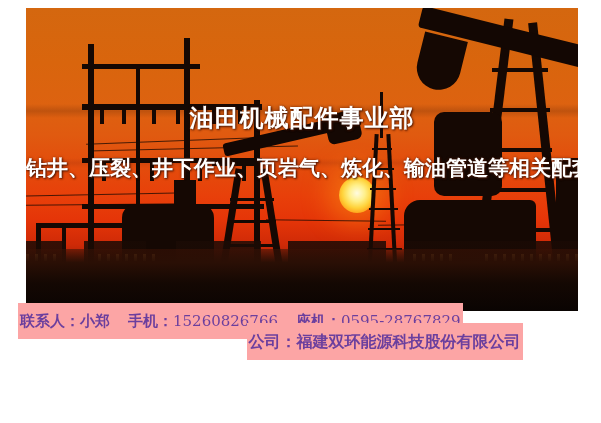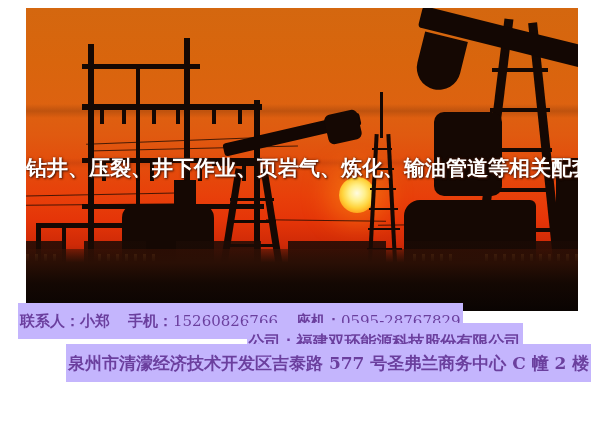--- a/index.html
+++ b/index.html
@@ -181,21 +181,21 @@
     top: 312px;
     width: 601px;
   }
   .cline {
     white-space: nowrap;
     font-family: "DejaVu Serif", "Liberation Serif", serif;
     color: #6b3f9e;
     line-height: 1.0;
   }
   .hl {
-    background: #c4b5fd;
+    background: #fca5a5;
     padding: 9px 2px;
   }
   .row1 { margin-left: 18px; margin-top: 2px; font-size: 15px; font-weight: 700; }
   .row2 { margin-left: 18px; margin-top: 4px; font-size: 15px; }
   .row3 { margin-left: 0;  margin-top: 5px; font-size: 16px; font-weight: 700; text-align: center; padding-left: 168px; }
   .row4 { margin-left: 0;  margin-top: 5px; font-size: 17px; font-weight: 700; text-align: left; padding-left: 66px; }
 
   .num { font-family: "DejaVu Serif", "Liberation Serif", serif; font-weight: 400; }
   .gap-s { display: inline-block; width: 10px; }
   .gap-m { display: inline-block; width: 18px; }
@@ -276,33 +276,31 @@
     <div class="sil pj-beam" style="left:392px; top:18px; width:170px; height:22px; transform:rotate(14deg); border-radius:4px;"></div>
     <div class="sil" style="left:392px; top:28px; width:44px; height:54px; border-radius:0 0 26px 26px; transform:rotate(14deg);"></div>
     <div class="sil" style="left:408px; top:104px; width:68px; height:84px; border-radius:10px;"></div>
     <div class="sil" style="left:378px; top:192px; width:132px; height:88px; border-radius:16px 6px 0 0;"></div>
     <div class="sil" style="left:530px; top:150px; width:22px; height:130px;"></div>
 
     <div class="skyline"></div>
     <div class="windows"></div>
     <div class="ground"></div>
 
+    <div id="banner-title">油田机械配件事业部</div>
     <div id="banner-subtitle">钻井、压裂、井下作业、页岩气、炼化、输油管道等相关配套设施</div>
   </div>
 
   <div id="contact">
 
     <div class="cline row1">
       <span class="hl"><span>联系人：</span><span>小郑</span><span class="gap-m"></span><span>手机：</span><span class="num">15260826766</span><span class="gap-m"></span><span>座机：</span><span class="num">0595-28767829</span></span>
     </div>
 
 
     <div class="cline row3">
       <span class="hl"><span>公司：</span><span>福建双环能源科技股份有限公司</span></span>
     </div>
 
-    <div class="cline row4">
-      <span class="hl">泉州市清濛经济技术开发区吉泰路 577 号圣弗兰商务中心 C 幢 2 楼</span>
-    </div>
 
   </div>
 
 </div>
 
 </body></html>

